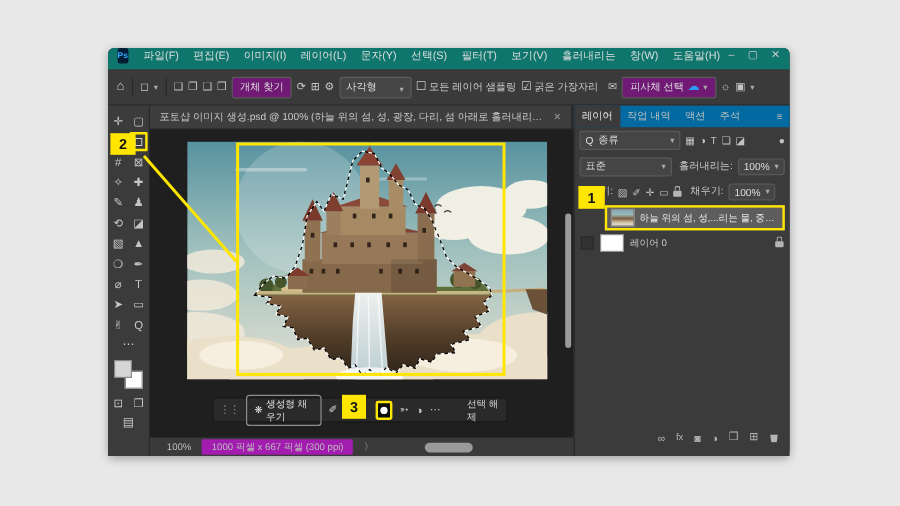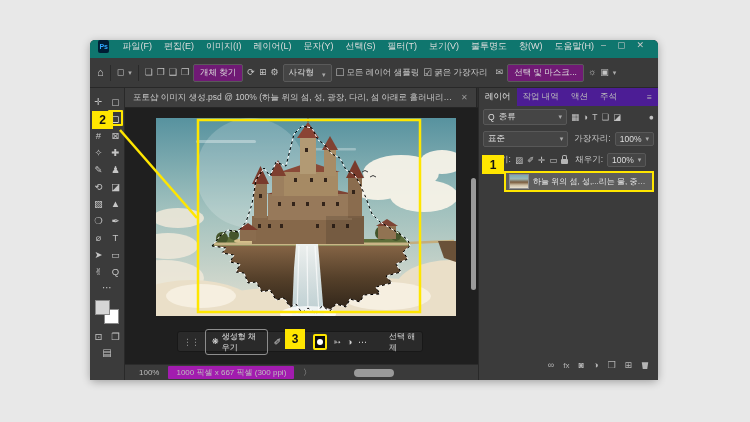--- a/index.html
+++ b/index.html
@@ -9,21 +9,21 @@
   .menubar{height:18px;background:#0f766e;border-radius:5px 5px 0 0;display:flex;gap:2px;padding:0 8px;font-size:9px;color:#ddd}
   .pslogo{width:13px;height:13px;background:#001d34;color:#31a8ff;font-size:7px;font-weight:bold;display:flex;align-items:center;justify-content:center;border-radius:2px;margin-right:6px}
   .mi{padding:0 5px;white-space:nowrap}
   .wc{margin-left:auto;display:flex;gap:11px;padding-right:6px;color:#c9c9c9;font-size:9px}
   
   .optbar{height:30px;background:#3a3a3a;border-bottom:1px solid #282828;display:flex;align-items:center;gap:4px;padding:0 7px;font-size:8.5px;white-space:nowrap}
   .oic{color:#c5c5c5;font-size:11px;line-height:1}
   .oic.sm{font-size:9px}
   .sep{width:1px;height:16px;background:#2a2a2a;margin:0 2px}
   .obtn{background:#701a75;border:1px solid #5a5a5a;border-radius:2px;padding:2px 6px;color:#ddd;display:flex;align-items:center;gap:3px}
-  .osel{background:#454545;border:1px solid #5a5a5a;border-radius:2px;padding:2px 5px;color:#ddd;display:flex;align-items:flex-end;gap:8px}
+  .osel{background:#454545;border:1px solid #5a5a5a;border-radius:2px;padding:2px 5px;color:#ddd;display:flex;align-items:flex-end;gap:19px}
   .chk{display:flex;align-items:center;gap:2px;color:#c9c9c9}
   .chk .bx{font-size:10px}
   .caret{font-size:7px;color:#aaa}
   
   .main{display:flex;height:292px}
   .toolcol{width:35px;background:#3b3b3b;border-right:1px solid #292929;position:relative;display:grid;grid-template-columns:1fr 1fr;align-content:start;justify-items:center;padding-top:5px}
   .tool{height:17px;width:15px;display:flex;align-items:center;justify-content:center;font-size:9.5px;color:#c6c6c6}
   .tool.hl{border:2px solid #ffe600;border-radius:1px;height:16px;color:#fff}
   .more{grid-column:1/3;color:#c6c6c6;font-size:10px;height:14px}
   .swatches{grid-column:1/3;position:relative;width:24px;height:24px;margin:6px 0 4px 0}
@@ -43,21 +43,21 @@
   .grip{color:#8a8a8a;font-size:9px;letter-spacing:-1px}
   .genfill{border:1px solid #8d8d8d;border-radius:3px;padding:1px 6px;display:flex;align-items:center;gap:3px;color:#e2e2e2}
   .tbic{font-size:9px;color:#cfcfcf}
   .hlic{width:16px;height:16px;background:#0d0d0d;border:2px solid #ffe600;border-radius:2px;display:flex;align-items:center;justify-content:center;margin-left:26px}
   .hlic .dot{width:6px;height:6px;border-radius:50%;background:#fff}
   .statusbar{height:16px;background:#3a3a3a;border-top:1px solid #2b2b2b;display:flex;align-items:center;gap:9px;padding-left:14px;font-size:8px;color:#bdbdbd}
   .dims{background:#a21caf;padding:1px 8px;border-radius:1px}
   .hthumb{width:40px;height:8px;background:#9a9a9a;border-radius:4px;margin-left:34px}
   
   .panel{width:180px;background:#3b3b3b;border-left:1px solid #292929;position:relative;font-size:8.5px}
-  .ptabs{height:18px;background:#4c1d95;display:flex;align-items:stretch}
+  .ptabs{height:18px;background:#0369a1;display:flex;align-items:stretch}
   .ptab{padding:0 6px;display:flex;align-items:center;color:#bdbdbd;white-space:nowrap}
   .ptab.active{background:#3b3b3b;color:#e5e5e5}
   .pmenu{margin-left:auto;padding:0 6px;display:flex;align-items:center;color:#bbb}
   .prow{display:flex;align-items:center;gap:4px;padding:3px 4px;color:#c9c9c9;white-space:nowrap}
   .psel{background:#454545;border:1px solid #585858;border-radius:2px;padding:1px 4px;display:flex;align-items:center;gap:4px;color:#ddd}
   .pic{font-size:8.5px;color:#c2c2c2}
   .lrow-sel{margin:1px 4px 0 25px;border:2px solid #ffe600;background:#5d5d5d;height:21px;display:flex;align-items:center;gap:4px;padding:0 3px;color:#e8e8e8}
   .lrow{display:flex;align-items:center;gap:5px;padding:2px 5px;height:20px;color:#c9c9c9}
   .eyebox{width:11px;height:11px;background:#323232;border:1px solid #2a2a2a}
   .lthumb{width:20px;height:15px;border:1px solid #909090;background:linear-gradient(180deg,#7fa8b4 0%,#9bb8b6 30%,#7a5c3e 55%,#cdbfa4 78%,#e8e0cf 100%);flex:none}
@@ -79,21 +79,21 @@
   <div class="menubar">
     <span class="pslogo">Ps</span>
     <span class="mi">파일(F)</span>
     <span class="mi">편집(E)</span>
     <span class="mi">이미지(I)</span>
     <span class="mi">레이어(L)</span>
     <span class="mi">문자(Y)</span>
     <span class="mi">선택(S)</span>
     <span class="mi">필터(T)</span>
     <span class="mi">보기(V)</span>
-    <span class="mi">불투명도</span>
+    <span class="mi">흘러내리는</span>
     <span class="mi">창(W)</span>
     <span class="mi">도움말(H)</span>
     <span class="wc">
       <span>–</span>
       <span>▢</span>
       <span>✕</span>
     </span>
   </div>
 
   <div class="optbar">
@@ -116,21 +116,25 @@
     </span>
     <span class="chk">
       <span class="bx">☐</span>
       <span>모든 레이어 샘플링</span>
     </span>
     <span class="chk">
       <span class="bx">☑</span>
       <span>굵은 가장자리</span>
     </span>
     <span class="oic sm" style="margin-left:4px">✉</span>
-    <span class="obtn">선택 및 마스크...</span>
+    <span class="obtn">
+      <span>피사체 선택</span>
+      <span style="color:#2e9bf5;font-size:10px">☁</span>
+      <span class="caret">▾</span>
+    </span>
     <span class="oic sm">☼</span>
     <span class="oic sm">▣</span>
     <span class="caret">▾</span>
   </div>
 
   <div class="main">
 
     <div class="toolcol">
       <span class="tool">✛</span>
       <span class="tool">▢</span>
@@ -340,21 +344,21 @@
         <span class="pic">❏</span>
         <span class="pic">◪</span>
         <span class="pic" style="margin-left:auto">●</span>
       </div>
 
       <div class="prow">
         <span class="psel" style="width:94px">
           <span>표준</span>
           <span class="caret" style="margin-left:auto">▾</span>
         </span>
-        <span style="margin-left:2px">가장자리:</span>
+        <span style="margin-left:2px">흘러내리는:</span>
         <span class="psel">
           <span>100%</span>
           <span class="caret">▾</span>
         </span>
       </div>
 
       <div class="prow">
         <span>잠그기:</span>
         <span class="pic">▨</span>
         <span class="pic">✐</span>
@@ -367,20 +371,26 @@
           <span class="caret">▾</span>
         </span>
       </div>
 
       <div class="lrow-sel">
         <span class="lthumb"></span>
         <span class="lname">하늘 위의 섬, 성,...리는 물, 중세 스타일</span>
       </div>
       <span class="badge" style="left:3px;top:67px;width:22px;height:19px">1</span>
 
+      <div class="lrow">
+        <span class="eyebox"></span>
+        <span class="lthumb white"></span>
+        <span class="lname">레이어 0</span>
+        <span class="lockic" style="margin-left:auto"></span>
+      </div>
 
       <div class="pfooter">
         <span>∞</span>
         <span class="fx">fx</span>
         <span>◙</span>
         <span>◑</span>
         <span>❒</span>
         <span>⊞</span>
         <span class="trashic"></span>
       </div>

